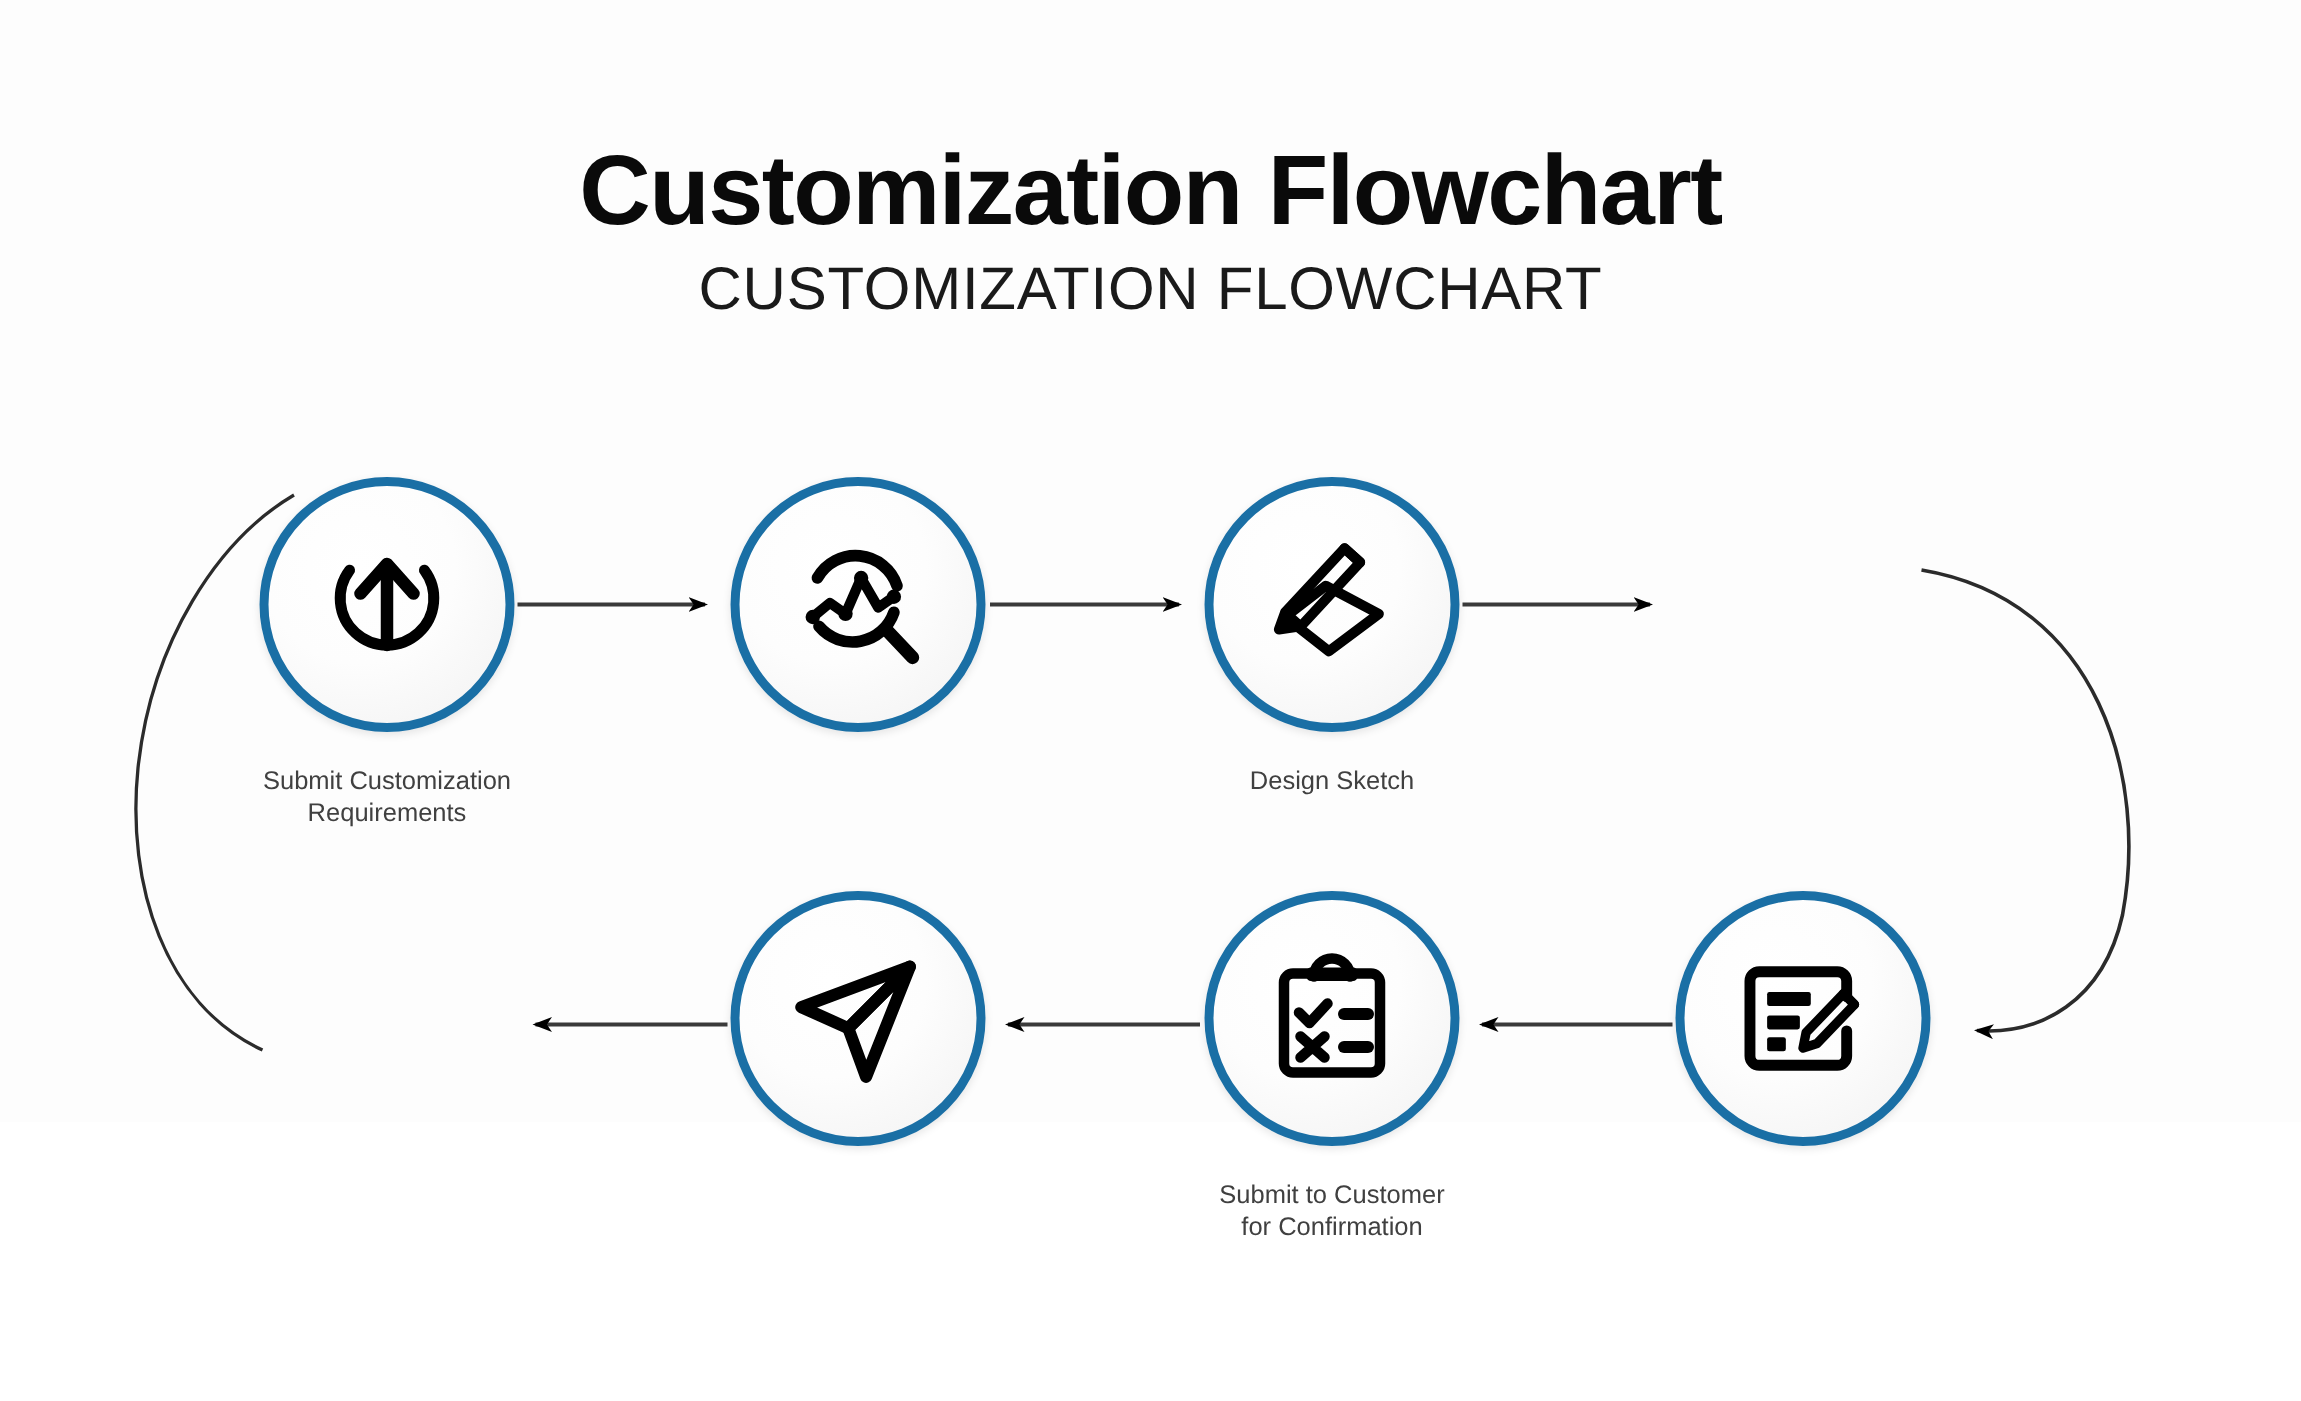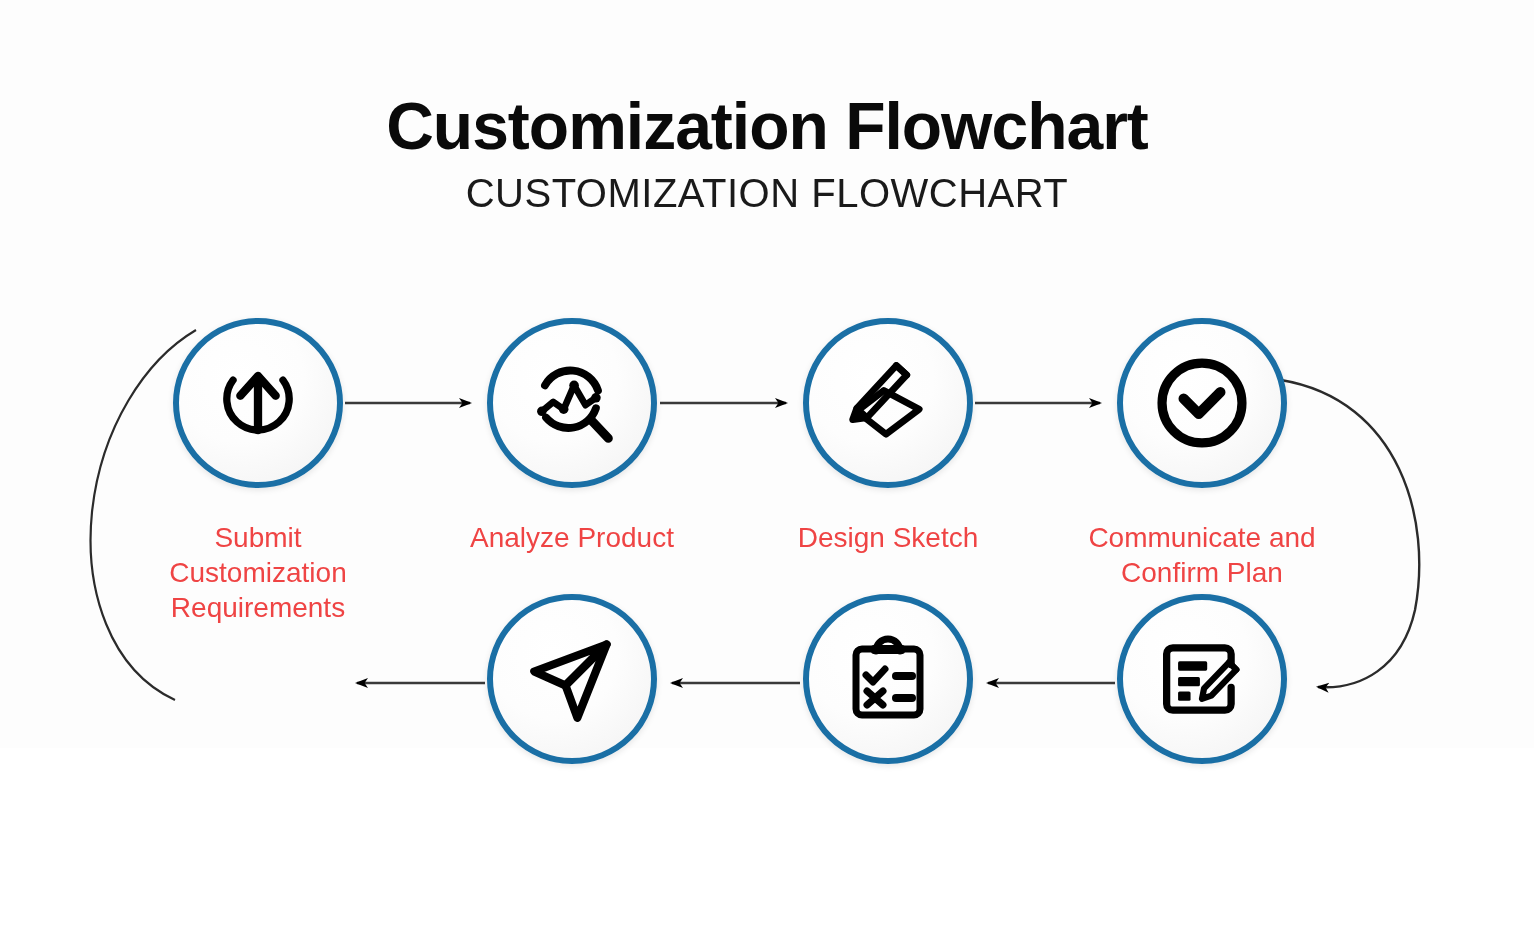--- a/index.html
+++ b/index.html
@@ -76,25 +76,25 @@
     box-shadow: 0 2px 6px rgba(0,0,0,0.10);
     display: flex;
     align-items: center;
     justify-content: center;
     box-sizing: border-box;
   }
   .node-circle svg {
     display: block;
   }
   .node-label {
-    margin-top: 32px;
-    font-family: "Liberation Sans", sans-serif;
-    font-size: 28px;
+    margin-top: 22px;
+    font-family: "Liberation Sans", sans-serif;
+    font-size: 17px;
     line-height: 1.25;
-    color: #ef4444;
+    color: #404040;
     white-space: pre-line;
   }
 
   
   #node-1 { left: 128px; top: 318px; }
   #node-2 { left: 442px; top: 318px; }
   #node-3 { left: 758px; top: 318px; }
   #node-4 { left: 1072px; top: 318px; }
 
   #node-5 { left: 1072px; top: 594px; }
@@ -170,49 +170,36 @@
           <path d="M73,55 A28,28 0 0 1 25,64" fill="none" stroke="#000" stroke-width="7.5" stroke-linecap="round"></path>
           <line x1="68" y1="66" x2="85" y2="84" stroke="#000" stroke-width="8.5" stroke-linecap="round"></line>
           <polyline points="21,58 32,49 42,56 52,33 63,52 73,45" fill="none" stroke="#000" stroke-width="6.5" stroke-linecap="round" stroke-linejoin="round"></polyline>
           <circle cx="21" cy="58" r="4.6" fill="#000"></circle>
           <circle cx="42" cy="56" r="4.6" fill="#000"></circle>
           <circle cx="52" cy="33" r="4.6" fill="#000"></circle>
           <circle cx="73" cy="45" r="4.6" fill="#000"></circle>
         </svg>
       </span>
     </div>
-    <div class="node-label">Analyze Product</div>
   </div>
 
   <div class="node" id="node-3">
     <div class="node-circle">
       <span>
         <svg width="104" height="104" viewBox="0 0 100 100">
           <path d="M20,58 L46,38 L80,56 L48,80 Z" fill="none" stroke="#000" stroke-width="6.5" stroke-linejoin="round"></path>
           <path d="M16,66 L20,55 L58,14 L68,23 L30,64 Z" fill="none" stroke="#000" stroke-width="6.5" stroke-linejoin="round"></path>
           <line x1="58" y1="14" x2="68" y2="23" stroke="#000" stroke-width="6.5" stroke-linecap="round"></line>
           <line x1="20" y1="55" x2="30" y2="64" stroke="#000" stroke-width="6" stroke-linecap="round"></line>
         </svg>
       </span>
     </div>
     <div class="node-label">Design Sketch</div>
   </div>
 
-  <div class="node" id="node-4">
-    <div class="node-circle">
-      <span>
-        <svg width="108" height="108" viewBox="0 0 100 100">
-          <circle cx="50" cy="50" r="37" fill="none" stroke="#000" stroke-width="8.5"></circle>
-          <path d="M33,46 L47,60 L67,40" fill="none" stroke="#000" stroke-width="9.5" stroke-linecap="round" stroke-linejoin="round"></path>
-        </svg>
-      </span>
-    </div>
-    <div class="node-label">Communicate and
-Confirm Plan</div>
-  </div>
 
   <div class="node" id="node-5">
     <div class="node-circle">
       <span>
         <svg width="104" height="104" viewBox="0 0 100 100">
           <path d="M78,36 V26 a6,6 0 0 0 -6,-6 H22 a6,6 0 0 0 -6,6 V74 a6,6 0 0 0 6,6 H72 a6,6 0 0 0 6,-6 V58" fill="none" stroke="#000" stroke-width="7" stroke-linecap="round"></path>
           <rect x="27" y="33" width="28" height="9" rx="1.5" fill="#000"></rect>
           <rect x="27" y="48" width="21" height="9" rx="1.5" fill="#000"></rect>
           <rect x="27" y="62" width="12" height="9" rx="1.5" fill="#000"></rect>
           <path d="M50,69 L52,59 L76,34 L83,41 L59,66 Z" fill="none" stroke="#000" stroke-width="6" stroke-linejoin="round"></path>
@@ -229,20 +216,22 @@
           <path d="M36,20 H24 a6,6 0 0 0 -6,6 V80 a6,6 0 0 0 6,6 H76 a6,6 0 0 0 6,-6 V26 a6,6 0 0 0 -6,-6 H64" fill="none" stroke="#000" stroke-width="7" stroke-linecap="round"></path>
           <path d="M38,22 a12,12 0 0 1 24,0" fill="none" stroke="#000" stroke-width="7" stroke-linecap="round"></path>
           <rect x="33" y="16" width="34" height="9" rx="3" fill="#000"></rect>
           <path d="M28,46 L35,53 L47,40" fill="none" stroke="#000" stroke-width="7" stroke-linecap="round" stroke-linejoin="round"></path>
           <rect x="54" y="43" width="24" height="8" rx="4" fill="#000"></rect>
           <path d="M29,62 L45,76 M45,62 L29,76" fill="none" stroke="#000" stroke-width="7" stroke-linecap="round"></path>
           <rect x="54" y="65" width="24" height="8" rx="4" fill="#000"></rect>
         </svg>
       </span>
     </div>
+    <div class="node-label">Submit to Customer
+for Confirmation</div>
   </div>
 
   <div class="node" id="node-7">
     <div class="node-circle">
       <span>
         <svg width="108" height="108" viewBox="0 0 100 100">
           <path d="M82,18 L15,43 L44,56 Z" fill="none" stroke="#000" stroke-width="7.5" stroke-linejoin="round"></path>
           <path d="M82,18 L44,56 L55,86 Z" fill="none" stroke="#000" stroke-width="7.5" stroke-linejoin="round"></path>
         </svg>
       </span>

